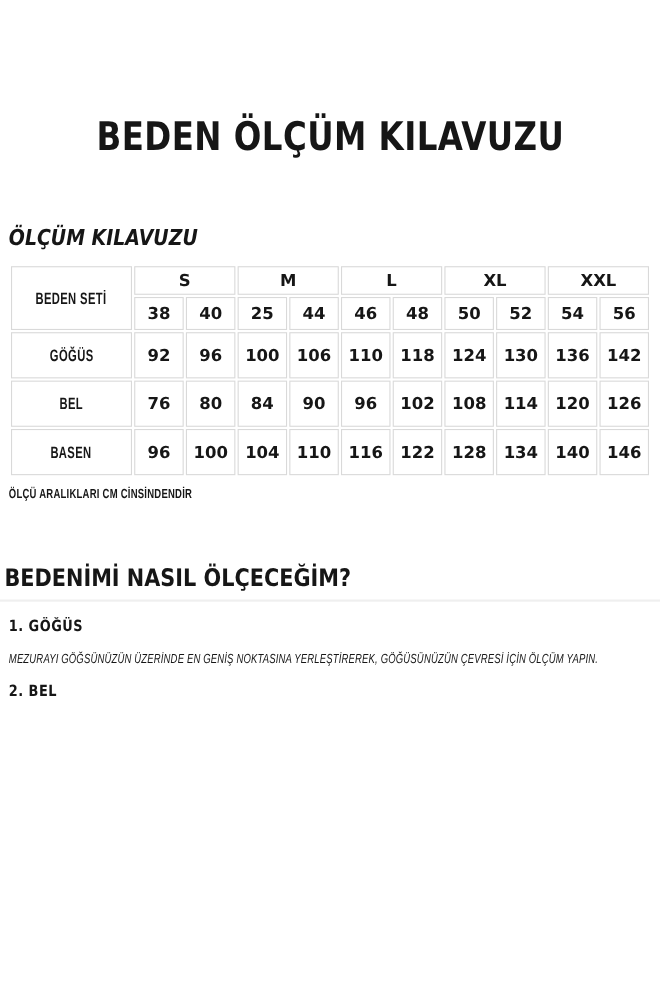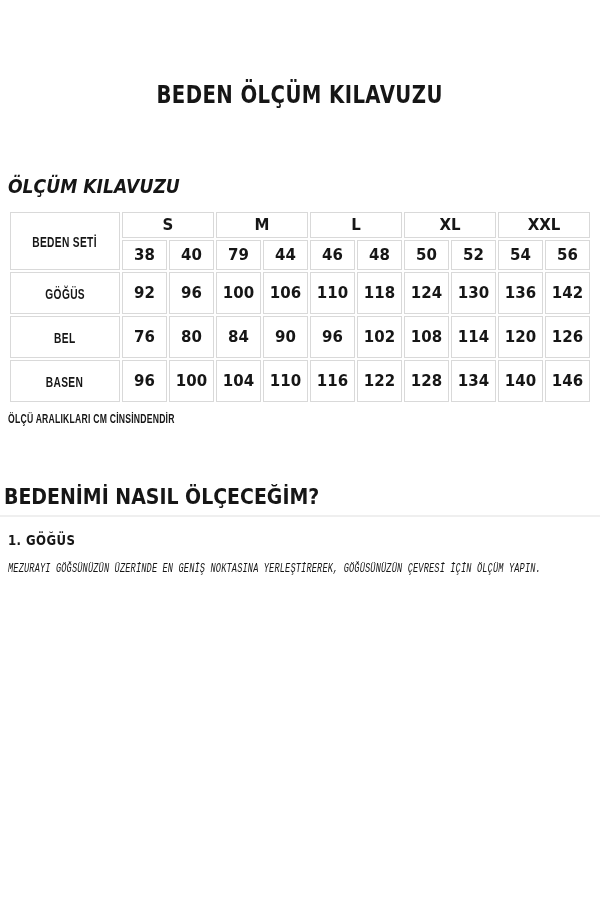--- a/index.html
+++ b/index.html
@@ -5,22 +5,22 @@
   html,body{margin:0;padding:0;}
   body{
     width:600px;height:900px;background:#ffffff;color:#161616;
     font-family:"DejaVu Sans","Liberation Sans",sans-serif;
     overflow:hidden;
   }
   
   .cx{display:inline-block;white-space:nowrap;}
   
   .main-title{
-    margin:0;padding-top:78px;text-align:center;
-    font-size:24px;font-weight:800;letter-spacing:.5px;line-height:34px;text-decoration:underline;
+    margin:0;padding-top:108px;text-align:center;
+    font-size:36px;font-weight:800;letter-spacing:.5px;line-height:34px;text-decoration:underline;
   }
   .main-title .cx{transform:scaleX(.82);transform-origin:50% 50%;}
   
   .guide-title{
     margin:62px 0 0 8px;font-size:20px;font-weight:800;line-height:24px;font-style:italic;
   }
   .guide-title .cx{transform:scaleX(.86);transform-origin:0 50%;}
   
   table.size-table{
     margin:12px 0 0 8px;width:584px;table-layout:fixed;
@@ -49,21 +49,21 @@
     margin:58px 0 0 4px;font-size:22px;font-weight:800;line-height:26px;
   }
   .how-title .cx{transform:scaleX(.86);transform-origin:0 50%;}
   .divider{border:none;border-top:2px solid #efefef;margin:5px 0 0 0;}
   .inst-heading{
     margin:15px 16px 0 8px;font-size:14px;font-weight:800;line-height:16px;
   }
   .inst-heading .cx{transform:scaleX(.84);transform-origin:0 50%;letter-spacing:.5px;}
   .inst-text{
     margin:14px 0 0 8px;font-size:12px;font-style:italic;font-weight:500;line-height:14px;
-    font-family:Liberation Mono, monospace;
+    font-family:Liberation Sans, sans-serif;
   }
   .inst-text .cx{transform:scaleX(.72);transform-origin:0 50%;letter-spacing:.2px;}
 </style>
 </head>
 <body>
 
 <h1 class="main-title"><span class="cx">BEDEN ÖLÇÜM KILAVUZU</span></h1>
 
 <h2 class="guide-title"><span class="cx">ÖLÇÜM KILAVUZU</span></h2>
 
@@ -86,21 +86,21 @@
       <td class="label-cell" rowspan="2"><span class="cx">BEDEN SETİ</span></td>
       <td colspan="2">S</td>
       <td colspan="2">M</td>
       <td colspan="2">L</td>
       <td colspan="2">XL</td>
       <td colspan="2">XXL</td>
     </tr>
     <tr class="numsize-row">
       <td>38</td>
       <td>40</td>
-      <td>79</td>
+      <td>25</td>
       <td>44</td>
       <td>46</td>
       <td>48</td>
       <td>50</td>
       <td>52</td>
       <td>54</td>
       <td>56</td>
     </tr>
     <tr class="measure-row">
       <td class="label-cell"><span class="cx">GÖĞÜS</span></td>
@@ -148,16 +148,17 @@
 
 <h2 class="how-title"><span class="cx">BEDENİMİ NASIL ÖLÇECEĞİM?</span></h2>
 <hr class="divider">
 
 <section>
   <h3 class="inst-heading"><span class="cx">1. GÖĞÜS</span></h3>
   <p class="inst-text"><span class="cx">MEZURAYI GÖĞSÜNÜZÜN ÜZERİNDE EN GENİŞ NOKTASINA YERLEŞTİREREK, GÖĞÜSÜNÜZÜN ÇEVRESİ İÇİN ÖLÇÜM YAPIN.</span></p>
 </section>
 
 <section>
+  <h3 class="inst-heading"><span class="cx">2. BEL</span></h3>
 </section>
 
 <section>
 </section>
 
 </body></html>

